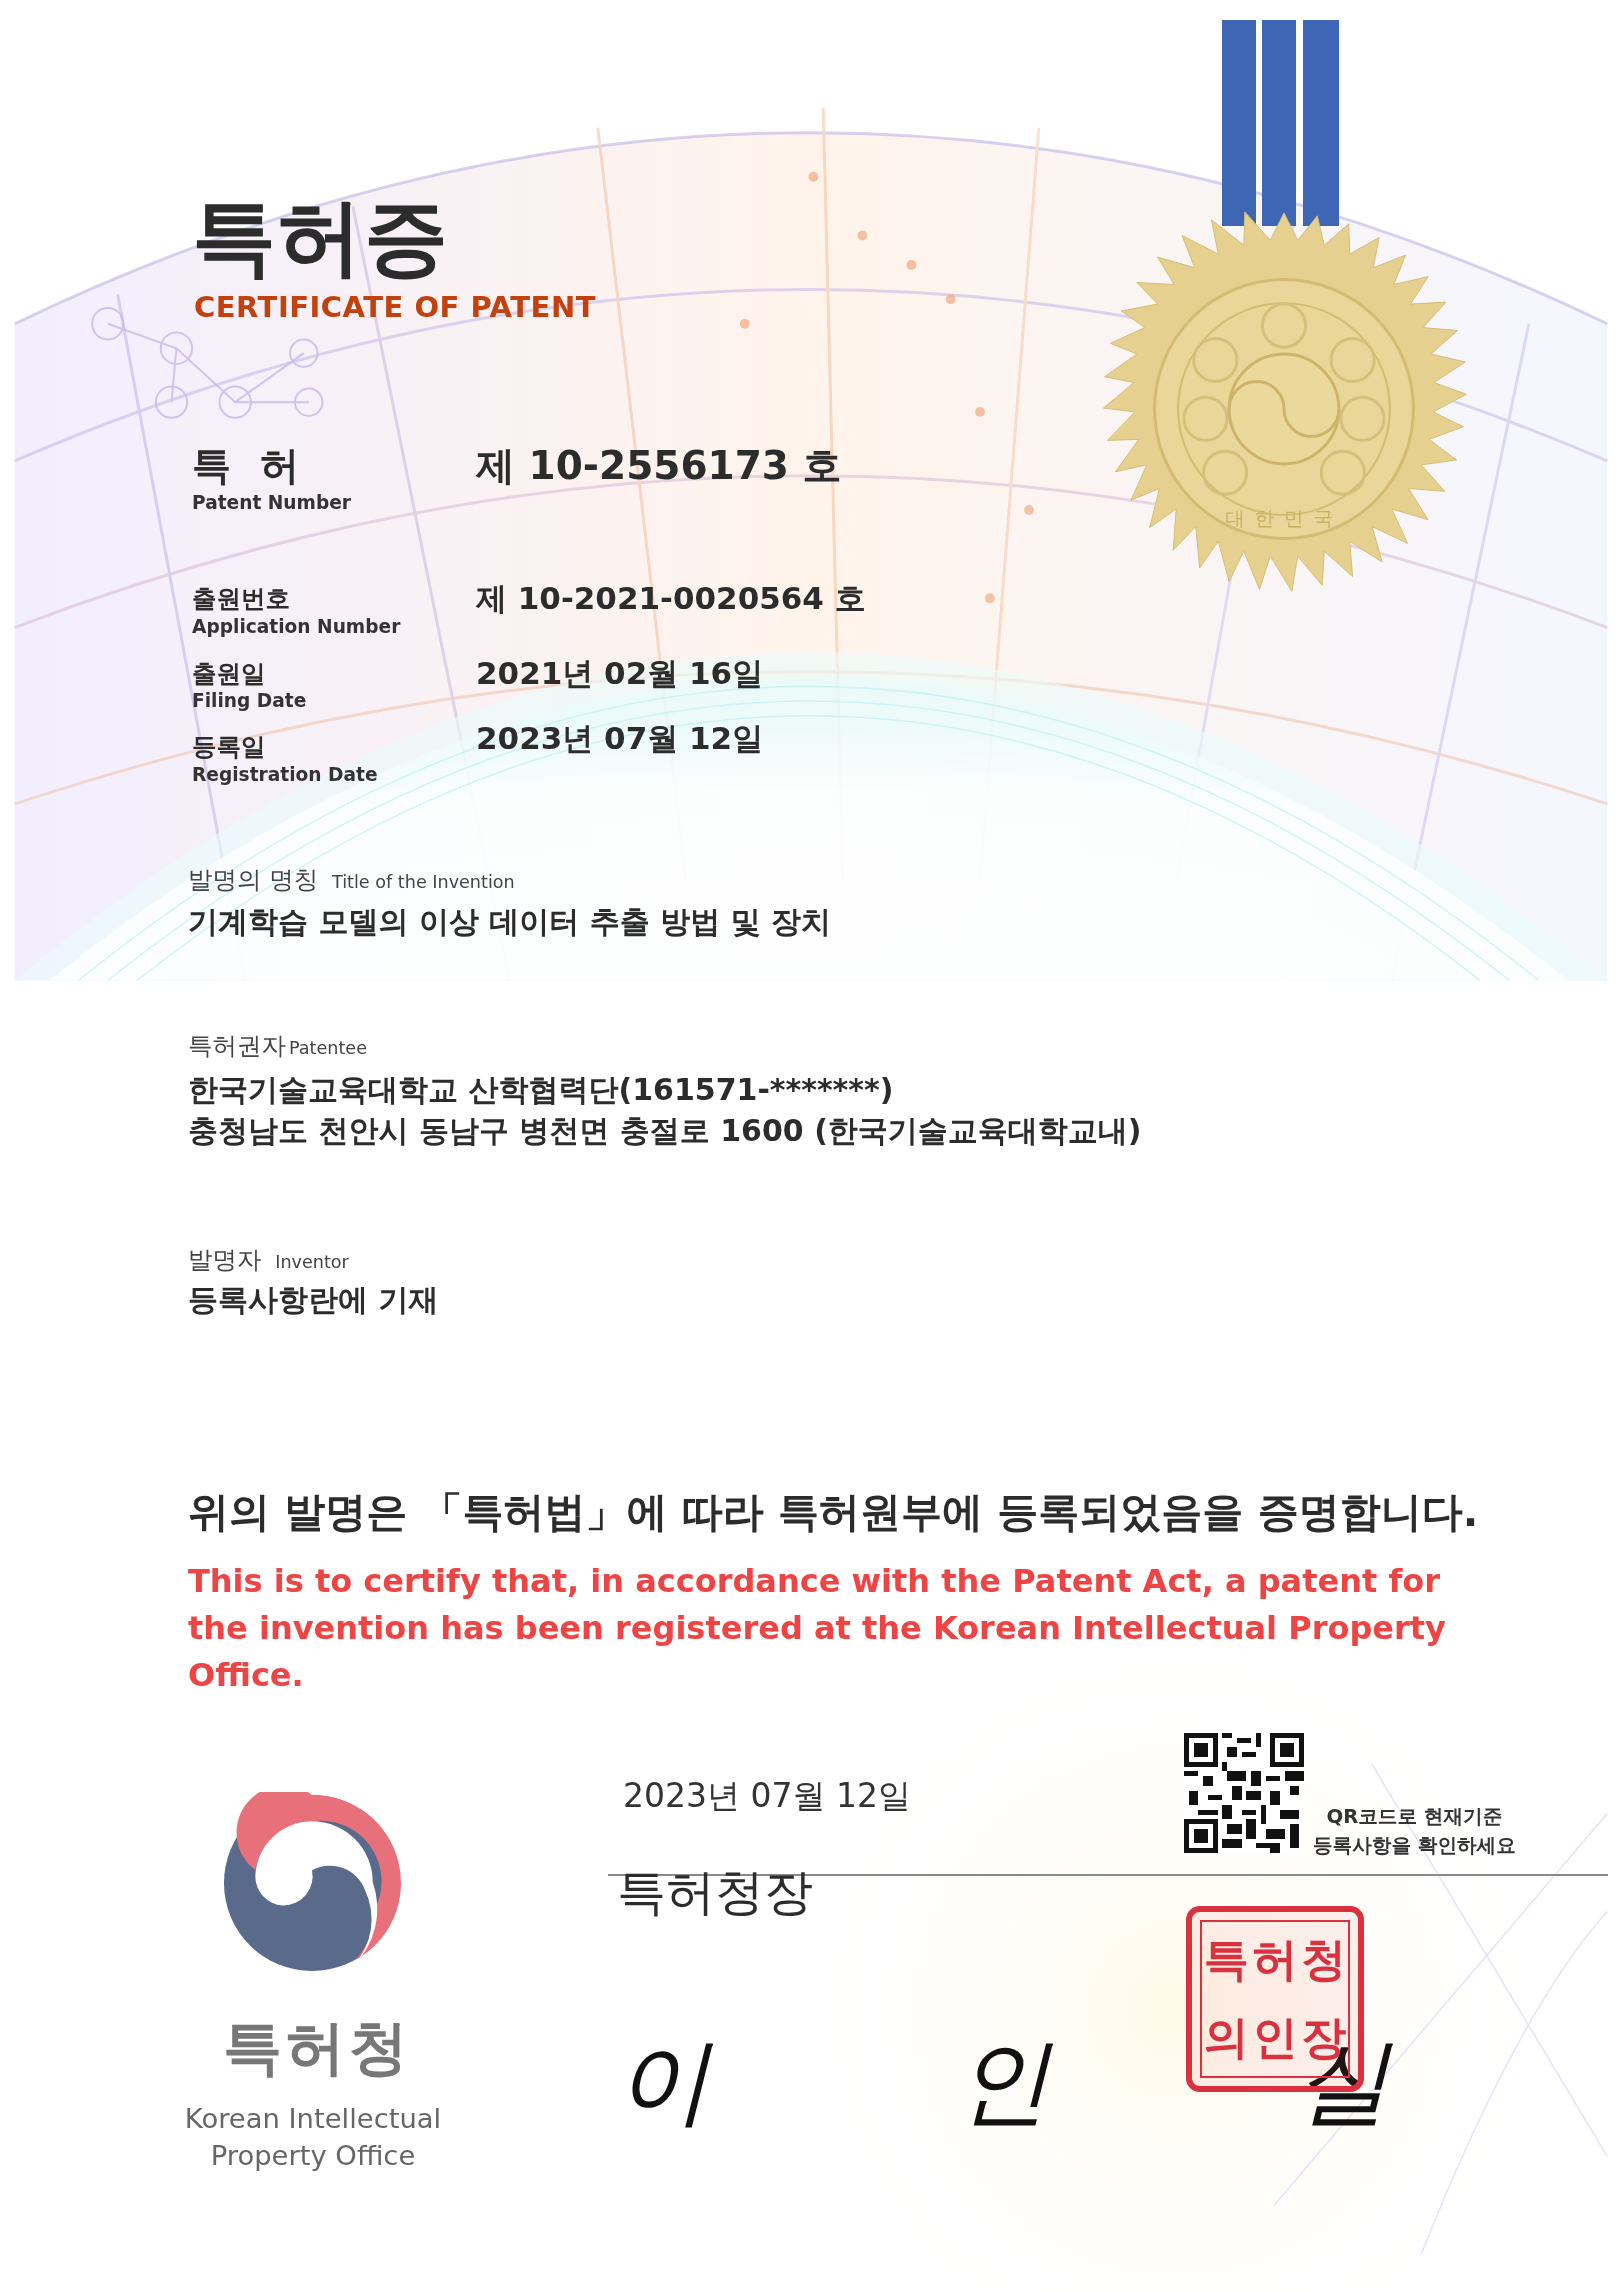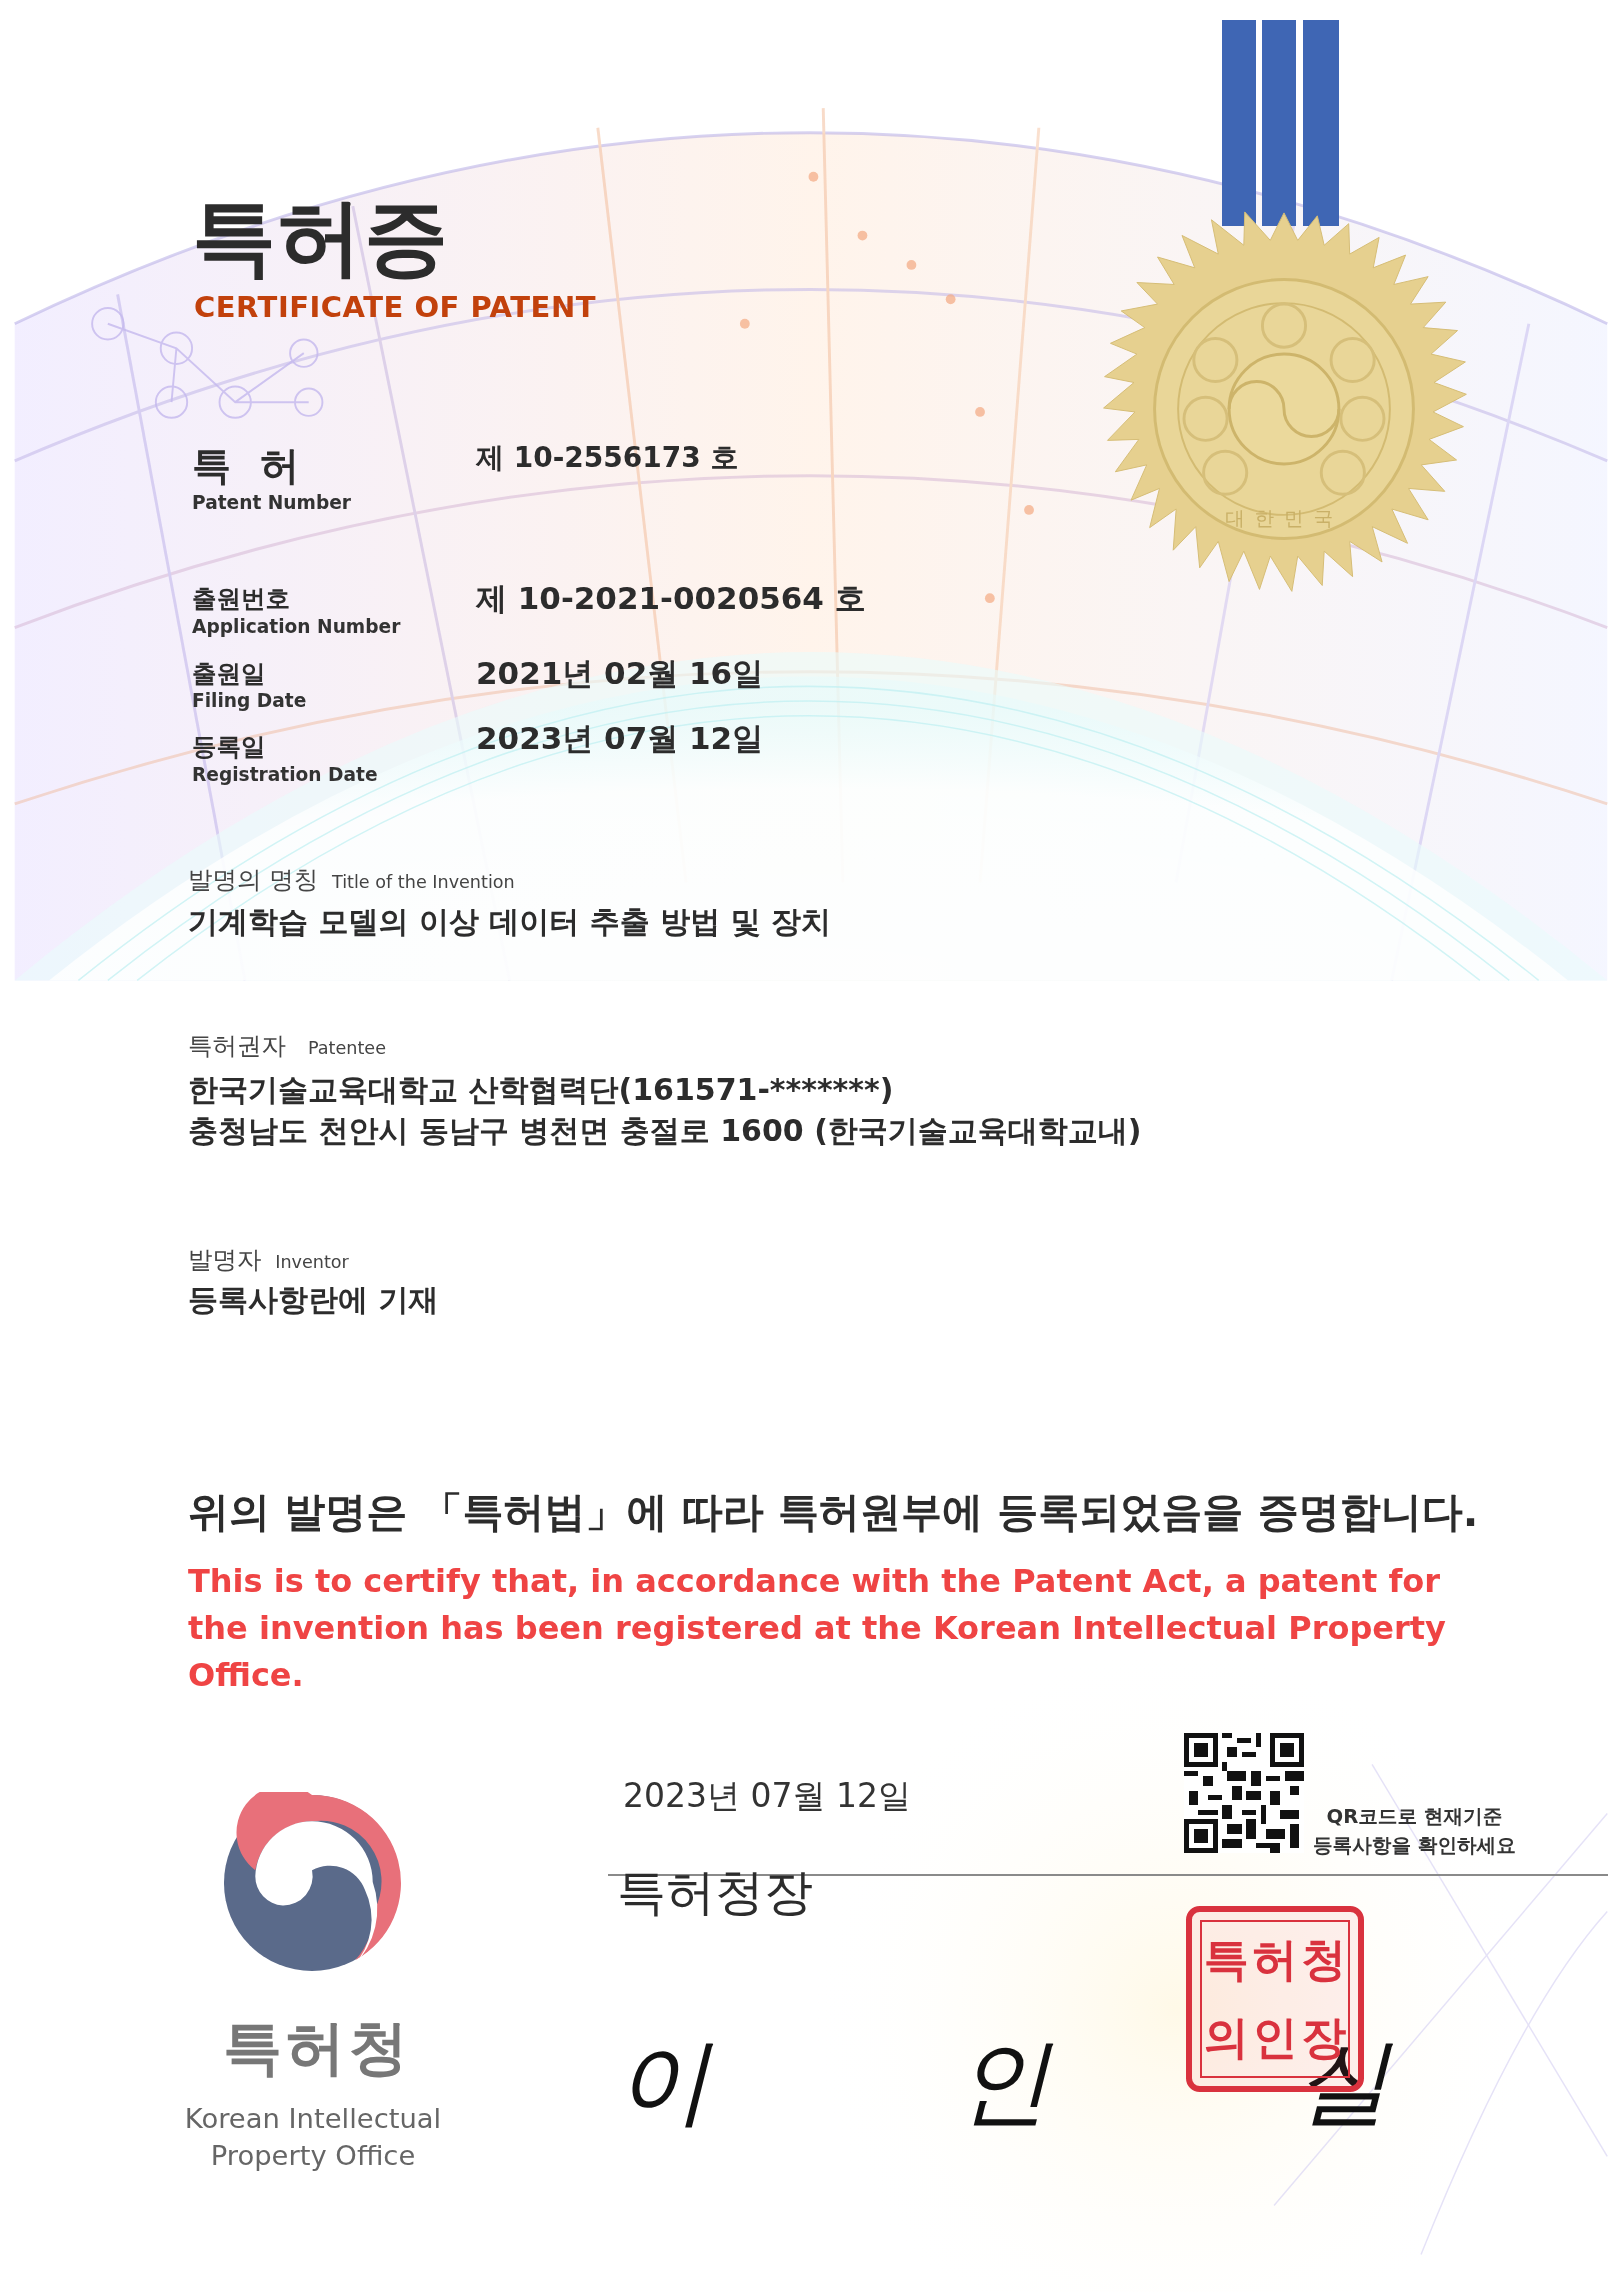--- a/index.html
+++ b/index.html
@@ -5,21 +5,21 @@
   * { margin:0; padding:0; box-sizing:border-box; }
   html, body { width:1620px; height:2293px; background:#ffffff; overflow:hidden; }
   body { position:relative; font-family:"DejaVu Sans", "Liberation Sans", sans-serif; color:#2e2e2e; }
   .abs { position:absolute; }
   .bg-art { position:absolute; left:0; top:0; width:1620px; height:2293px; pointer-events:none; }
   .title-ko { left:192px; top:181px; font-size:84px; font-weight:bold; letter-spacing:2px; color:#2c2c2c; }
   .title-en { left:194px; top:290px; font-size:29px; font-weight:bold; color:#c2410c; letter-spacing:0.5px; }
   .lbl-ko-lg { font-size:39px; font-weight:bold; color:#2c2c2c; letter-spacing:7.8px; }
   .lbl-ko { font-size:24.5px; font-weight:bold; color:#2c2c2c; }
   .lbl-en { font-size:18.6px; font-weight:bold; color:#333; }
-  .val-lg { font-size:28px; font-weight:bold; color:#2c2c2c; }
+  .val-lg { font-size:39px; font-weight:bold; color:#2c2c2c; }
   .val { font-size:31px; font-weight:bold; color:#2c2c2c; }
   .sec-lbl-ko { font-size:24.5px; color:#444; }
   .sec-lbl-en { font-size:17.6px; color:#444; margin-left:13.7px; }
   .sec-val { font-size:30px; font-weight:bold; color:#2c2c2c; }
   .cert-ko { left:188px; top:1485px; font-size:41px; font-weight:bold; color:#2c2c2c; white-space:nowrap; }
   .cert-en { left:188px; top:1558px; font-size:32px; font-weight:bold; color:#ef4444; line-height:47px; width:1274px; }
   .issue-date { left:623px; top:1774px; font-size:33px; color:#333; }
   .commissioner-ko { left:617px; top:1860px; font-size:49px; font-weight:normal; color:#2c2c2c; }
   .commissioner-en { left:617px; top:1936px; font-size:26.5px; font-weight:bold; color:#333; line-height:41px; }
   .sig-line { left:608px; top:1874px; width:1000px; height:2px; background:#8a8a8a; }
@@ -145,21 +145,21 @@
 <div class="abs lbl-ko" style="left:192px; top:730px;">등록일</div>
 <div class="abs lbl-en" style="left:192px; top:764px;">Registration Date</div>
 <div class="abs val" style="left:476px; top:718px;">2023년 07월 12일</div>
 
 <div class="abs" style="left:188px; top:863px; white-space:nowrap;">
   <span class="sec-lbl-ko">발명의 명칭</span><span class="sec-lbl-en">Title of the Invention</span>
 </div>
 <div class="abs sec-val" style="left:188px; top:902px;">기계학습 모델의 이상 데이터 추출 방법 및 장치</div>
 
 <div class="abs" style="left:188px; top:1029px; white-space:nowrap;">
-  <span class="sec-lbl-ko">특허권자</span><span class="sec-lbl-en" style="margin-left:22px;text-align:center;">Patentee</span>
+  <span class="sec-lbl-ko">특허권자</span><span class="sec-lbl-en" style="margin-left:3px;text-align:center;">Patentee</span>
 </div>
 <div class="abs sec-val" style="left:188px; top:1070px; white-space:nowrap;">한국기술교육대학교 산학협력단(161571-*******)</div>
 <div class="abs sec-val" style="left:188px; top:1111px; white-space:nowrap;">충청남도 천안시 동남구 병천면 충절로 1600 (한국기술교육대학교내)</div>
 
 <div class="abs" style="left:188px; top:1243px; white-space:nowrap;">
   <span class="sec-lbl-ko">발명자</span><span class="sec-lbl-en">Inventor</span>
 </div>
 <div class="abs sec-val" style="left:188px; top:1280px;">등록사항란에 기재</div>
 
 <div class="abs cert-ko">위의 발명은 「특허법」에 따라 특허원부에 등록되었음을 증명합니다.</div>

